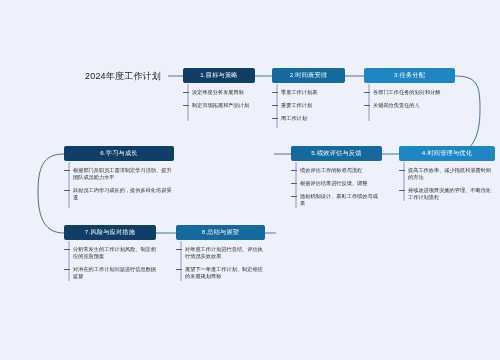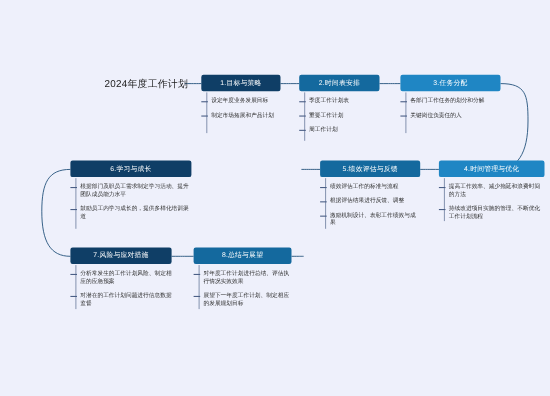--- a/index.html
+++ b/index.html
@@ -26,21 +26,20 @@
     top: 65px;
     width: 90px;
     height: 22px;
     display: flex;
     align-items: center;
     justify-content: center;
     font-size: 9px;
     color: #1b1b1b;
     letter-spacing: 0.2px;
     white-space: nowrap;
-    margin-left: 10px;
   }
   .node {
     position: absolute;
     box-sizing: border-box;
   }
   .node-header {
     height: 15px;
     border-radius: 2px;
     display: flex;
     align-items: center;

